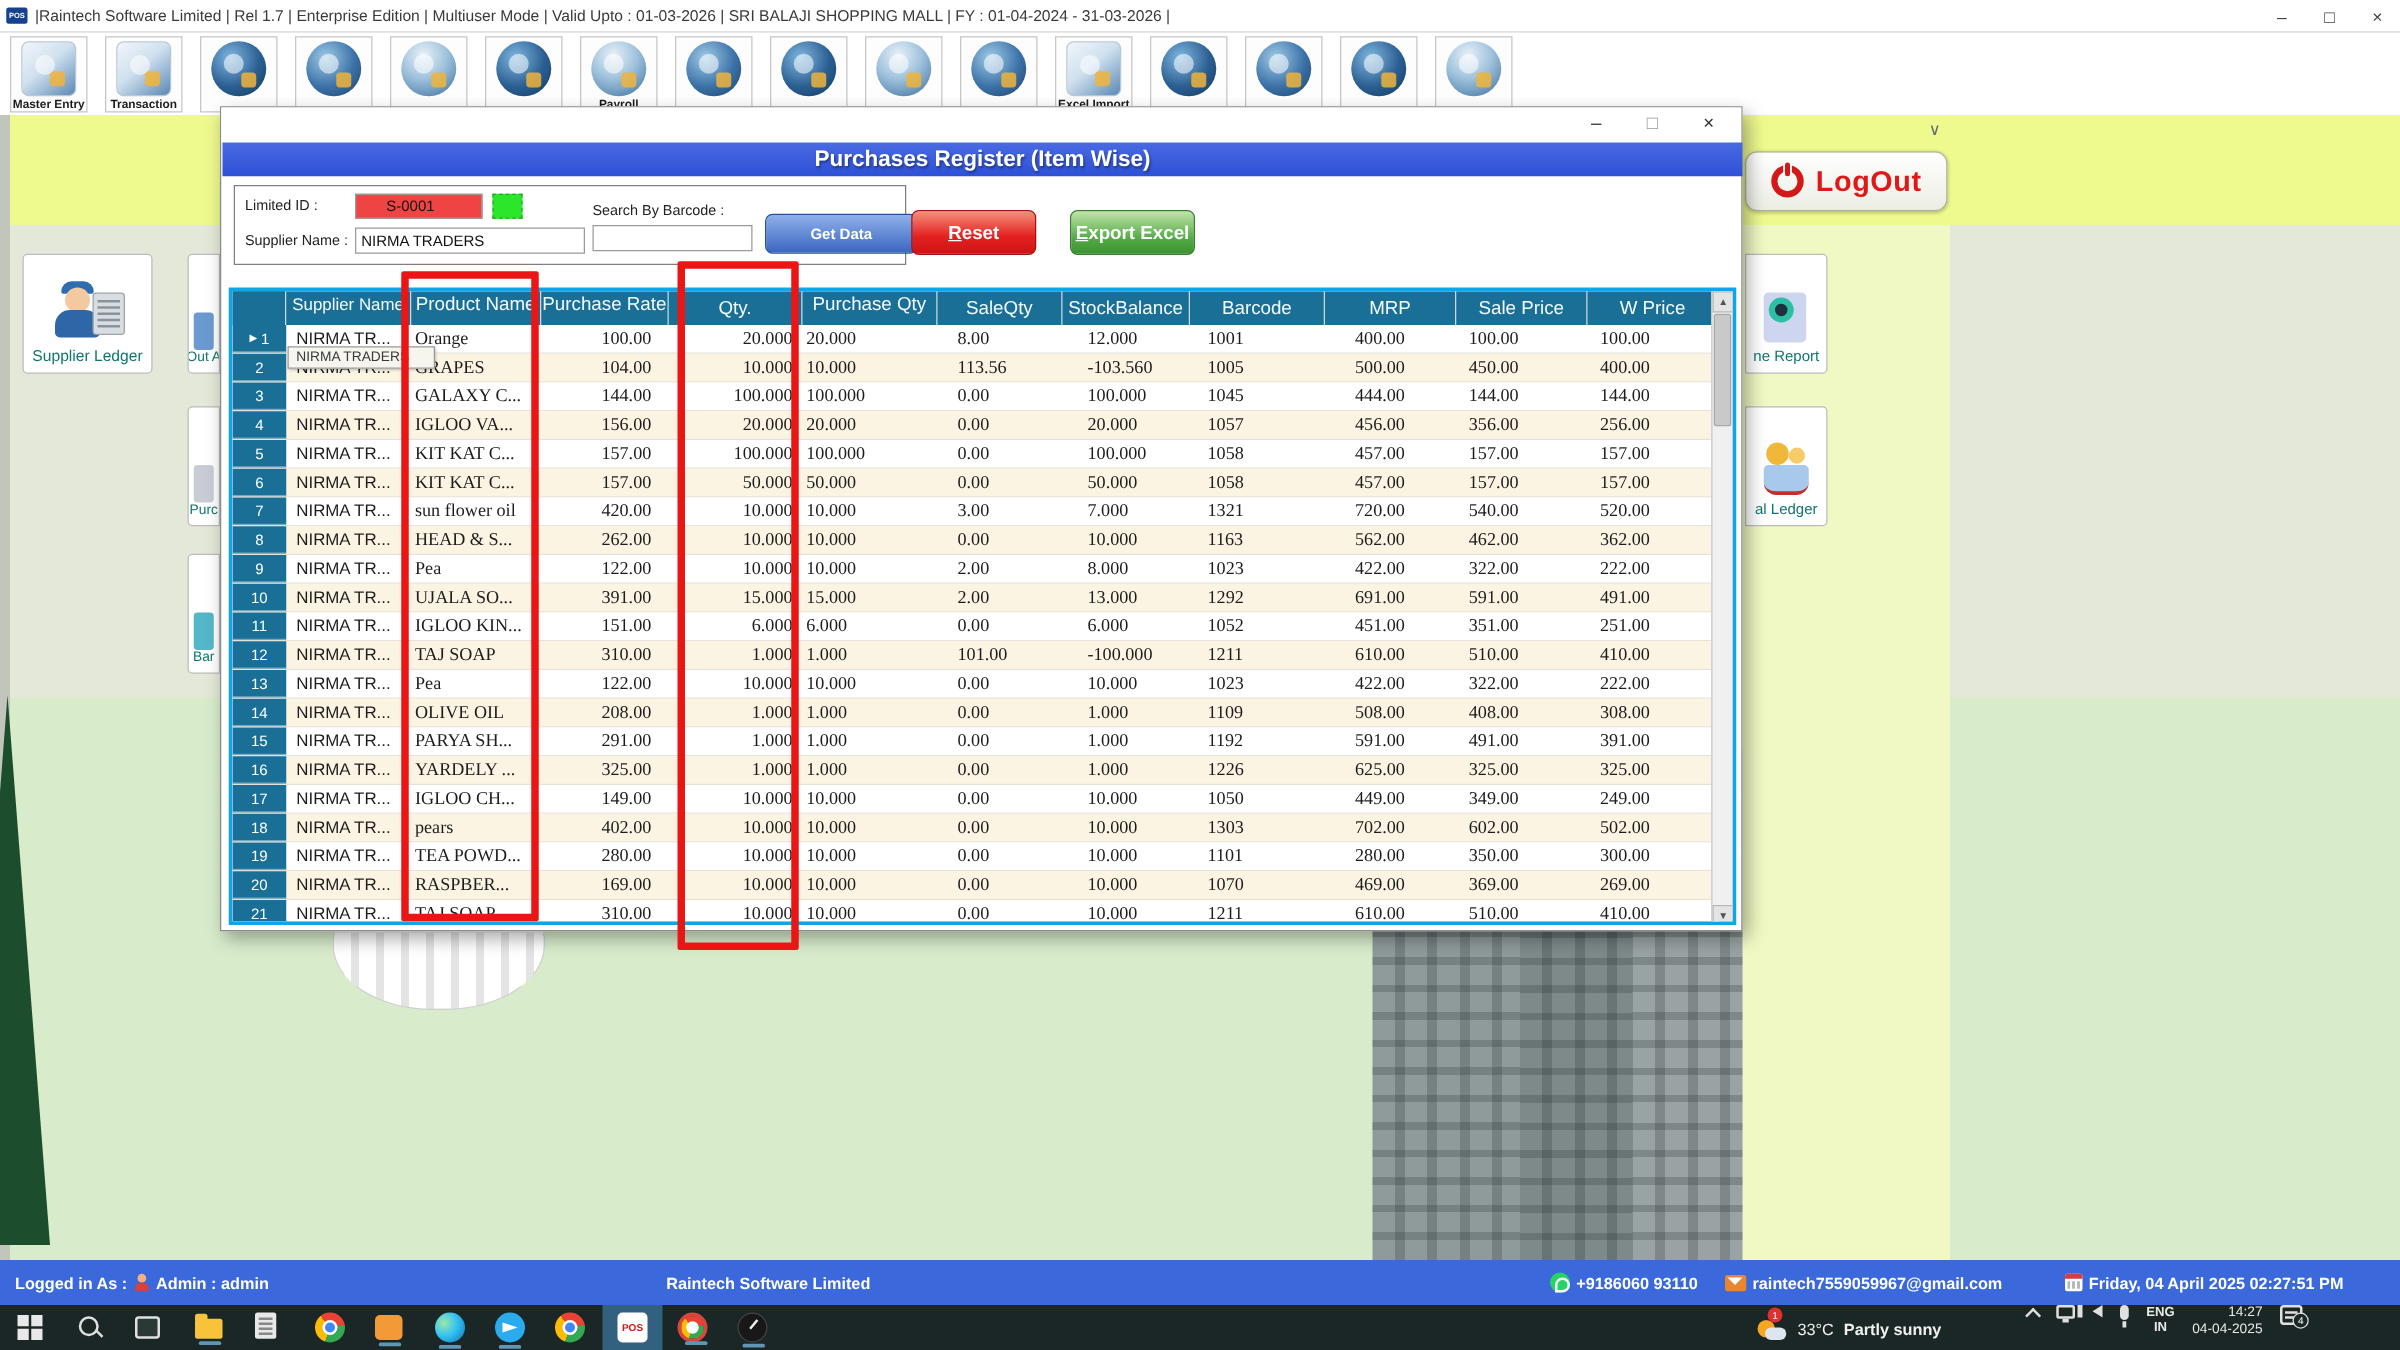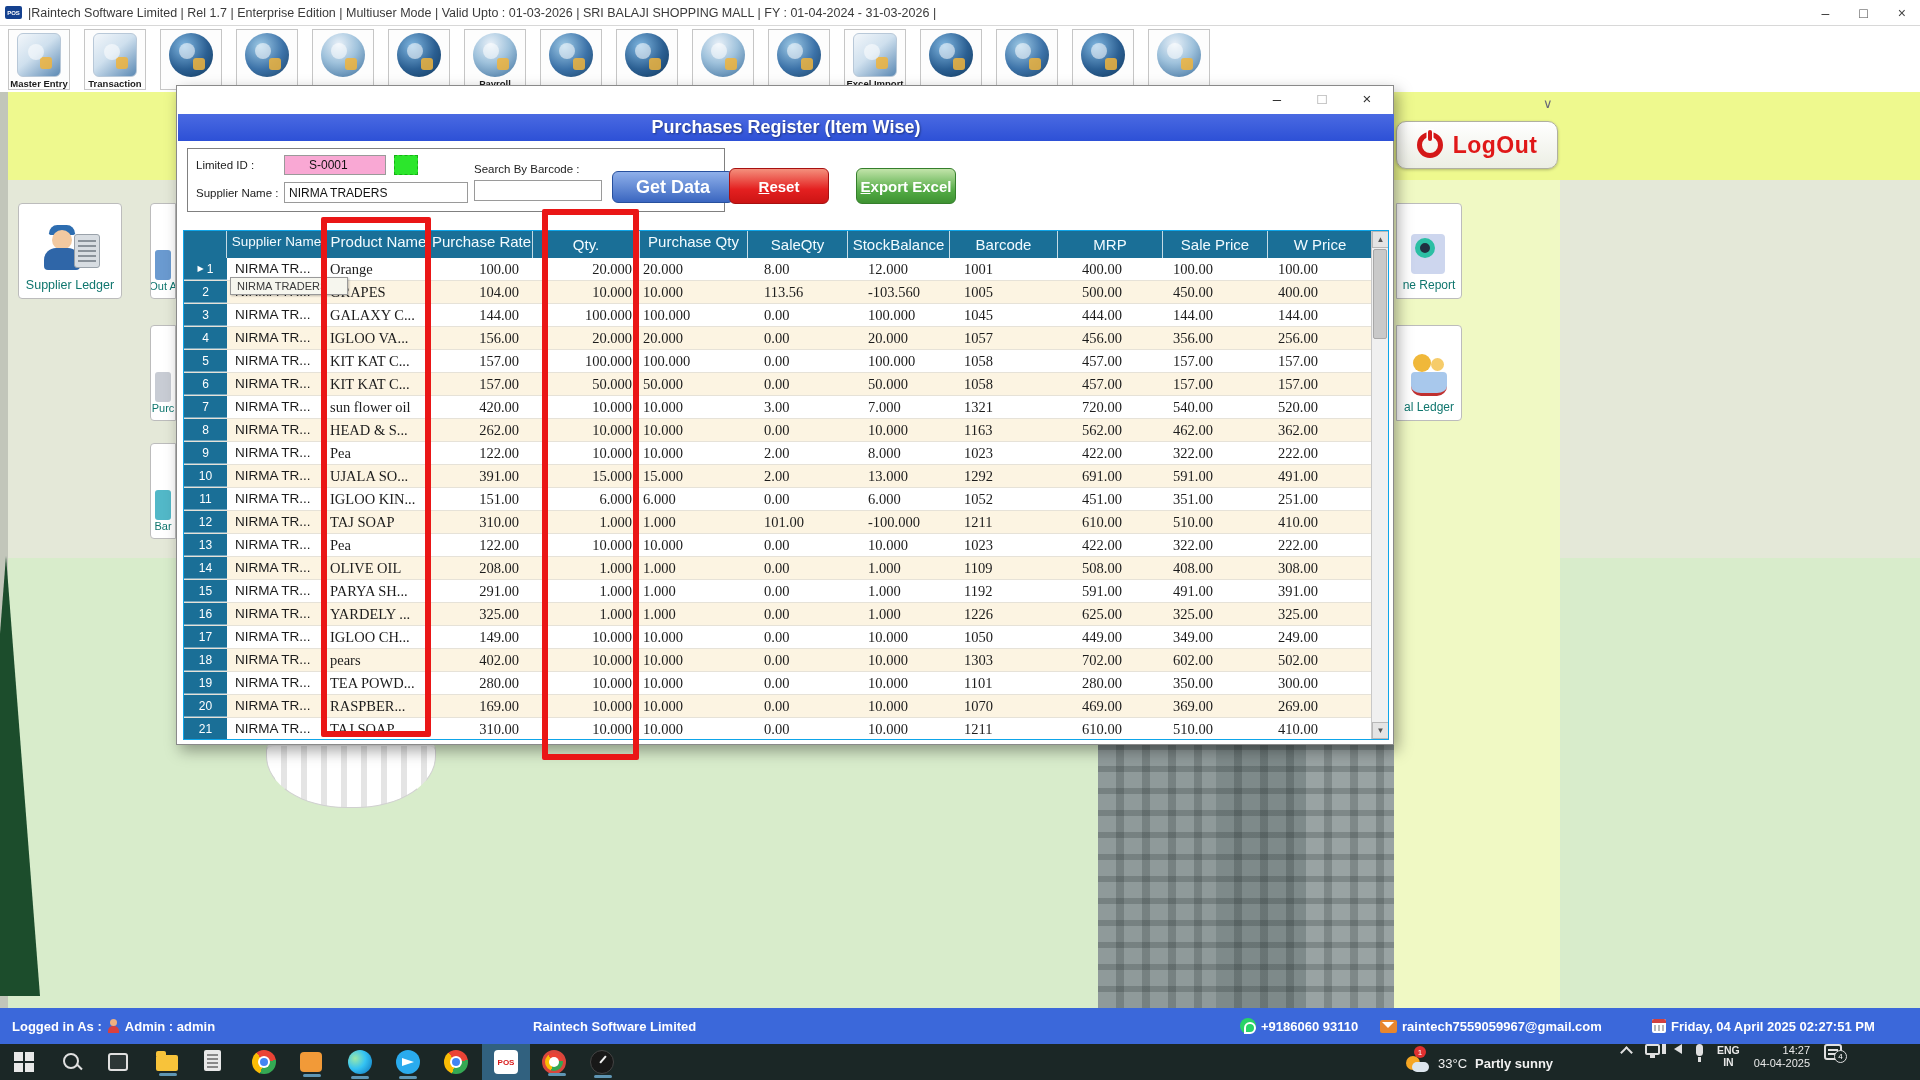--- a/index.html
+++ b/index.html
@@ -76,31 +76,31 @@
   
   .dialog{position:absolute;left:176px;top:85px;width:1218px;height:660px;background:#fff;border:1px solid #8a8a8a;z-index:10;box-shadow:4px 6px 14px rgba(0,0,0,.35);}
   .dlg-titlebar{position:absolute;left:0;top:0;width:100%;height:28px;background:#fff;}
   .dlg-controls{position:absolute;right:18px;top:4px;display:flex;gap:29px;color:#333;font-size:15px;}
   .dlg-controls span{width:16px;text-align:center;cursor:default;}
   .dlg-header{position:absolute;left:1px;top:28px;width:1216px;height:27px;background:linear-gradient(#4a6ae2,#2d50d6);display:flex;align-items:center;justify-content:center;}
   .dlg-header span{color:#fff;font-size:18px;font-weight:bold;text-shadow:1px 1px 2px rgba(0,0,0,.4);}
   .form-panel{position:absolute;left:10px;top:62px;width:538px;height:64px;border:1px solid #808080;background:#fff;}
   .flabel{position:absolute;font-size:11.5px;color:#222;}
   .finput{position:absolute;height:20px;border:1px solid #9a9a9a;font-size:12px;padding:0 4px;color:#111;background:#fff;}
-  .finput.gray{background:#f9a8d4;padding-left:24px;}
+  .finput.gray{background:#ef4444;padding-left:24px;}
   .green-box{position:absolute;left:206px;top:6px;width:24px;height:20px;background:#2ce62c;border:1px dashed #18b018;}
   .btn{position:absolute;display:flex;align-items:center;justify-content:center;color:#fff;font-weight:bold;border-radius:6px;cursor:pointer;}
-  .btn-getdata{left:424px;top:22px;width:122px;height:32px;font-size:18px;background:linear-gradient(#8fb0ea,#3a66c0);border:1px solid #27509e;}
+  .btn-getdata{left:424px;top:22px;width:122px;height:32px;font-size:12px;background:linear-gradient(#8fb0ea,#3a66c0);border:1px solid #27509e;}
   .btn-reset{left:552px;top:-62px;width:100px;height:36px;font-size:15px;background:linear-gradient(#f4907c 0%,#e42020 60%,#cc1414 100%);border:1px solid #a81010;}
   .btn-export{left:679px;top:-62px;width:100px;height:36px;font-size:15px;background:linear-gradient(#c2e4aa 0%,#52aa44 65%,#3e9232 100%);border:1px solid #357f2c;}
   .btn u{text-decoration:underline;}
   .btn-row{position:absolute;left:0;top:144px;width:0;height:0;}
 
   
-  .grid{position:absolute;left:6px;top:144px;width:1206px;height:510px;border:1px solid #0ea5e9;background:#fff;overflow:hidden;}
+  .grid{position:absolute;left:6px;top:144px;width:1206px;height:510px;border:3px solid #0ea5e9;background:#fff;overflow:hidden;}
   .grid-header{position:absolute;left:0;top:0;width:1189px;height:27px;background:#1a6f97;display:flex;}
   .hcell{color:#f2fbff;font-size:15px;border-right:1px solid rgba(255,255,255,.75);overflow:hidden;flex:none;}
   .hcell.wrap{line-height:17px;text-align:center;padding-top:2px;height:27px;}
   .hcell.mid{display:flex;align-items:center;justify-content:center;}
   .hn{width:43px;border-right:1px solid rgba(255,255,255,.75);background:#1a6f97;flex:none;}
   .grid-body{position:absolute;left:0;top:27px;width:1189px;}
   .grow{display:flex;height:23px;background:#fff;border-bottom:1px solid #e6e2d8;}
   .grow.alt{background:#fcf4e2;}
   .ncell{width:43px;flex:none;background:#1a6f97;color:#fff;font-size:12px;display:flex;align-items:center;justify-content:center;gap:3px;border-bottom:1px solid rgba(255,255,255,.4);}
   .selmark{font-size:8px;color:#fff;}

